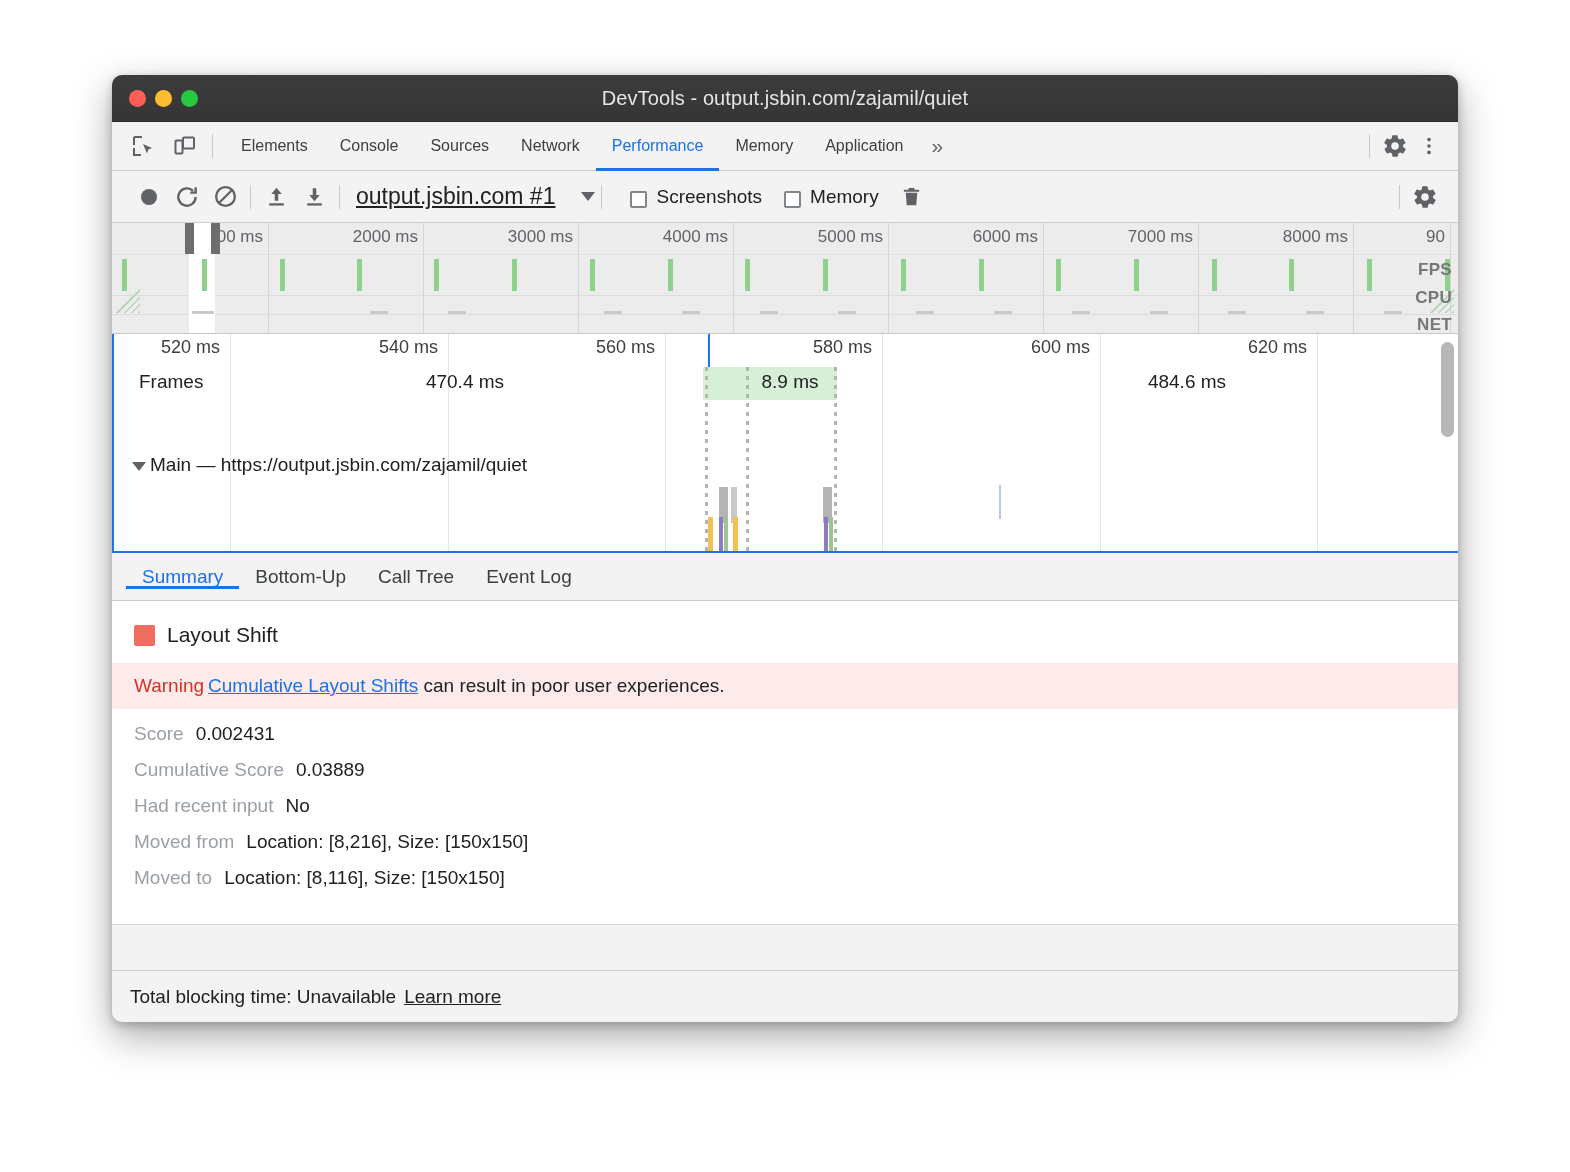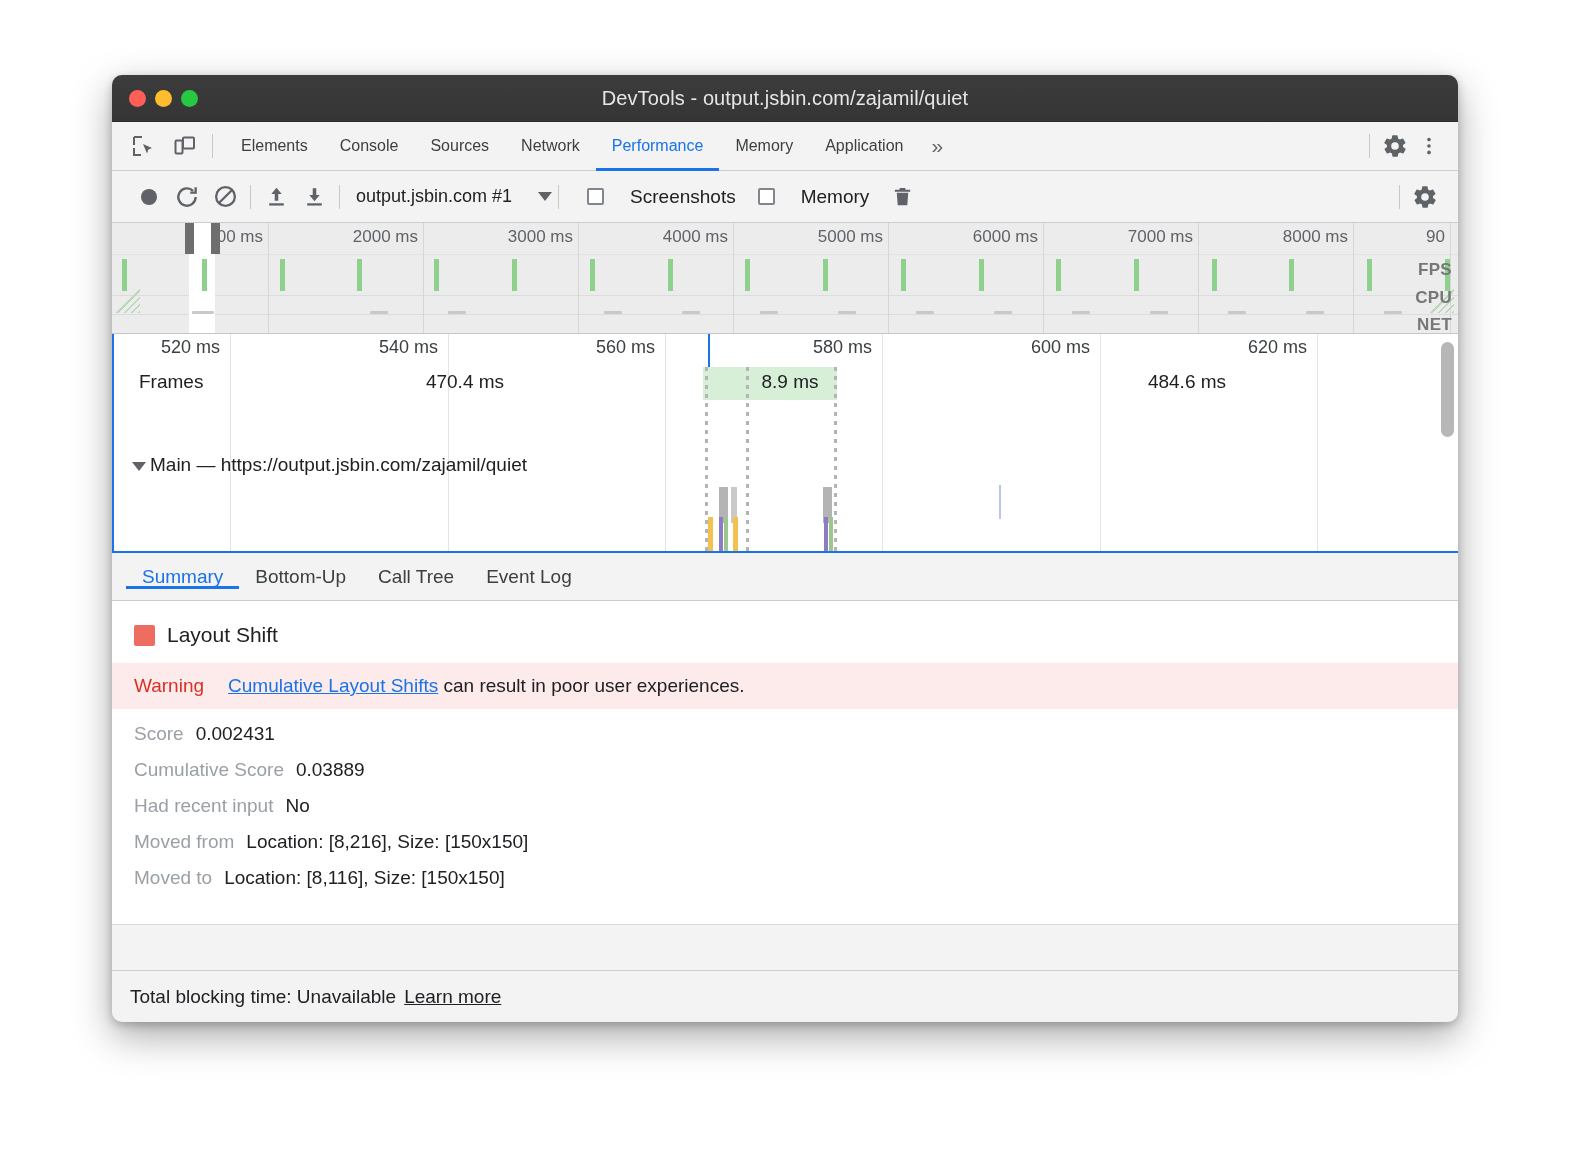--- a/index.html
+++ b/index.html
@@ -70,27 +70,27 @@
   
   .perfbar {
     height: 52px; flex: 0 0 52px;
     background: #f3f3f3;
     border-bottom: 1px solid #cdcdcd;
     display: flex; align-items: center;
     padding-left: 18px;
   }
   .pb-btn { width: 38px; height: 34px; display: flex; align-items: center; justify-content: center; cursor: pointer; }
   .sel-wrap { display: flex; align-items: center; margin-left: 10px; cursor: pointer; }
-  .sel-label { font-size: 18px; color: #202124; }
+  .sel-label { font-size: 23px; color: #202124; text-decoration: underline; }
   .caret-dn {
     width: 0; height: 0; margin-left: 26px;
     border-left: 7px solid transparent; border-right: 7px solid transparent;
     border-top: 9px solid #5f6368;
   }
-  .cbx-wrap { display: flex; align-items: center; gap: 26px; margin-left: 22px; cursor: pointer; }
+  .cbx-wrap { display: flex; align-items: flex-end; gap: 9px; margin-left: 22px; cursor: pointer; }
   .cbx { width: 17px; height: 17px; border: 2px solid #80868b; border-radius: 2px; background: #fff; }
   .cbx-label { font-size: 19px; color: #202124; }
   .pb-right { margin-left: auto; display: flex; align-items: center; padding-right: 14px; }
 
   
   .overview {
     flex: 0 0 111px; height: 111px;
     background: #ececec; position: relative;
     border-bottom: 1px solid #c7c7c7;
     overflow: hidden;
@@ -179,21 +179,21 @@
     content: ""; position: absolute; left: 0; right: 0; bottom: -1px; height: 3px; background: #1a73e8;
   }
 
   
   .details { flex: 1 1 auto; background: #fff; position: relative; overflow: hidden; }
   .evt-title { display: flex; align-items: center; gap: 12px; padding: 22px 0 16px 22px; }
   .evt-swatch { width: 21px; height: 21px; background: #ef6c61; border-radius: 2px; }
   .evt-name { font-size: 21px; color: #202124; }
   .warning-bar {
     background: #fdebeb; padding: 12px 0 12px 22px;
-    font-size: 19px; color: #202124; display: flex; align-items: baseline; gap: 24px;
+    font-size: 19px; color: #202124; display: flex; align-items: baseline; gap: 4px;
   }
   .warn-word { color: #d93025; }
   .warn-link { color: #1a73e8; text-decoration: underline; cursor: pointer; }
   .drow { display: flex; align-items: baseline; padding: 14px 0 0 22px; font-size: 19px; }
   .dkey { color: #9aa0a6; }
   .dval { color: #202124; margin-left: 12px; }
   .details-fill { position: absolute; left: 0; right: 0; bottom: 0; height: 46px; background: #f3f3f3; border-top: 1px solid #d9d9d9; }
 
   
   .footer {

